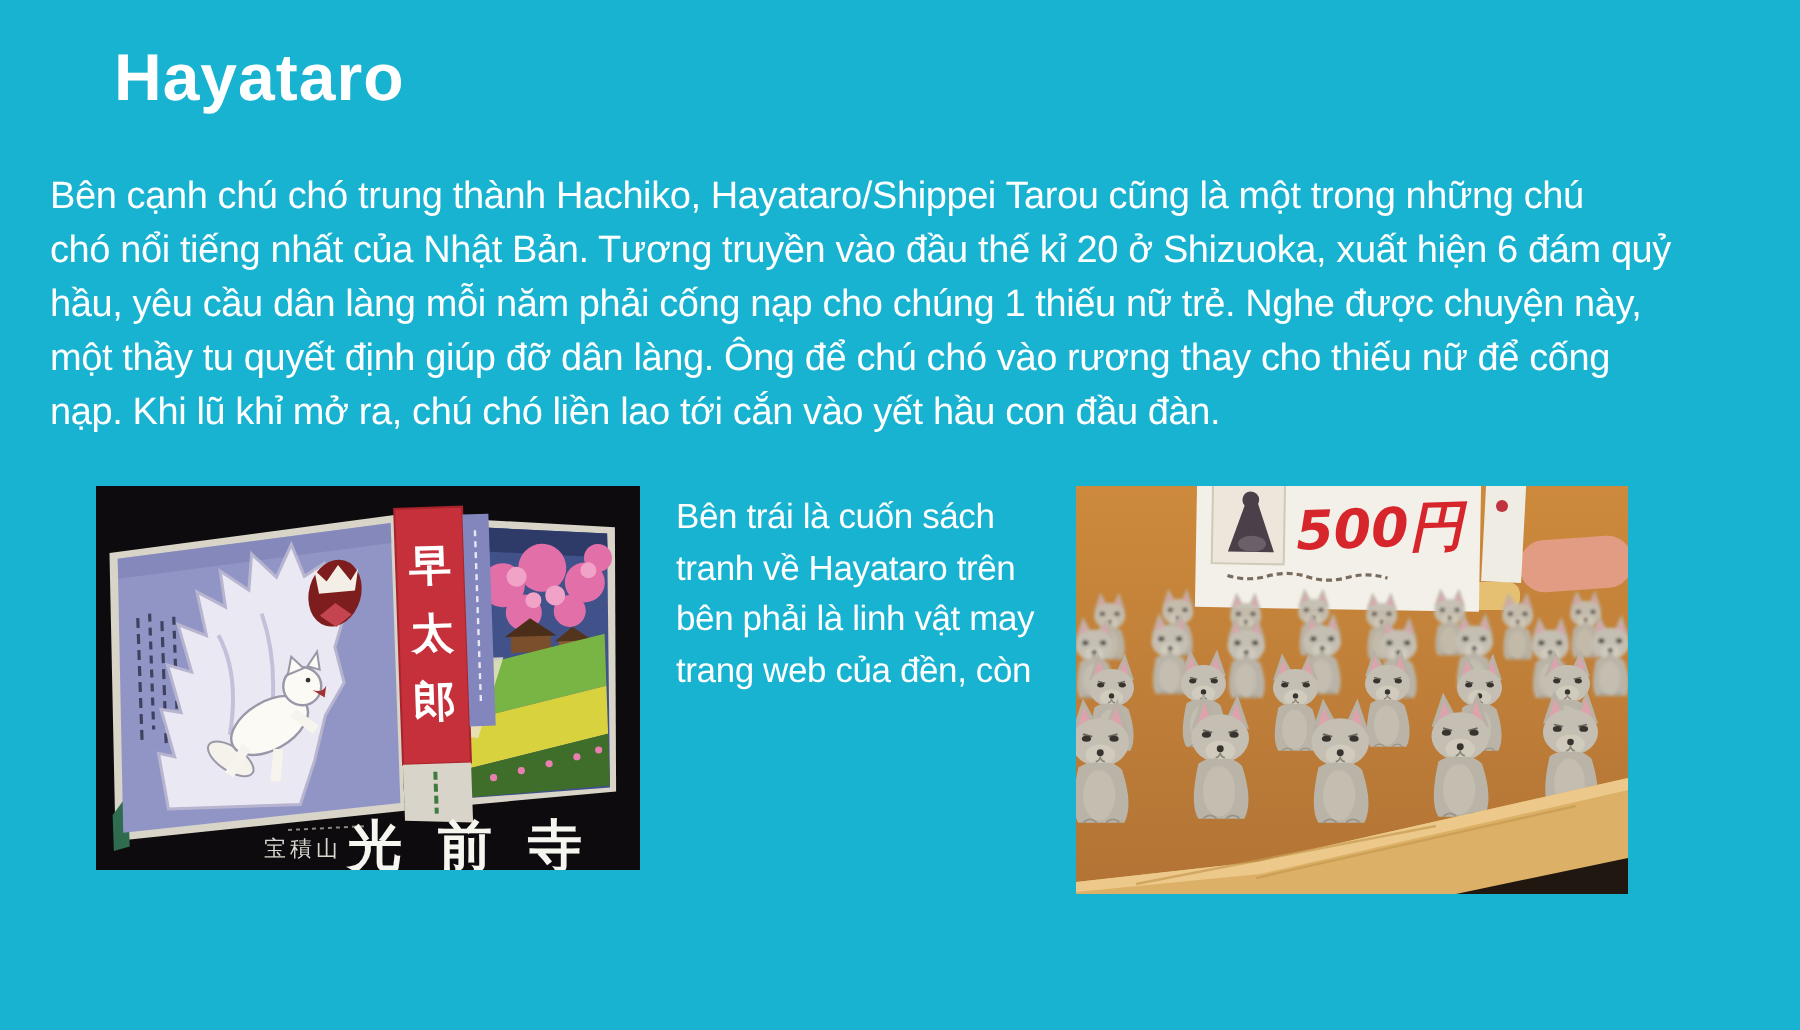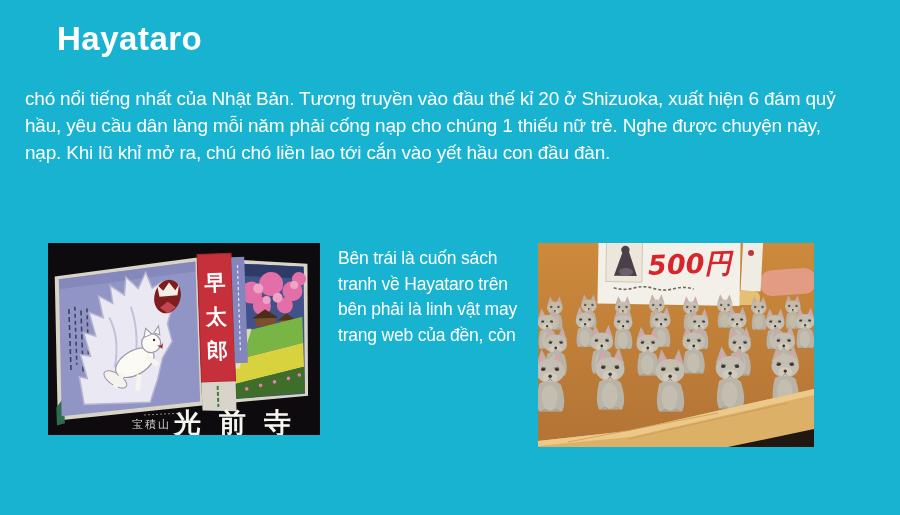--- a/index.html
+++ b/index.html
@@ -36,22 +36,24 @@
   .jp{font-weight:bold;}
 </style>
 </head>
 <body>
 
 <div class="slide">
 
   <h1 class="slide-title">Hayataro</h1>
 
   <div class="story">
+    <div class="line">Bên cạnh chú chó trung thành Hachiko, Hayataro/Shippei Tarou cũng là một trong những chú</div>
     <div class="line">chó nổi tiếng nhất của Nhật Bản. Tương truyền vào đầu thế kỉ 20 ở Shizuoka, xuất hiện 6 đám quỷ</div>
     <div class="line">hầu, yêu cầu dân làng mỗi năm phải cống nạp cho chúng 1 thiếu nữ trẻ. Nghe được chuyện này,</div>
+    <div class="line">một thầy tu quyết định giúp đỡ dân làng. Ông để chú chó vào rương thay cho thiếu nữ để cống</div>
     <div class="line">nạp. Khi lũ khỉ mở ra, chú chó liền lao tới cắn vào yết hầu con đầu đàn.</div>
   </div>
 
   <div class="photo book-photo">
     <svg viewBox="0 0 272 192" width="272" height="192">
       <rect width="272" height="192" fill="#0d0b0d"></rect>
       <g transform="rotate(-2 136 96)">
 
         <polygon points="9,29 152,15 152,163 7,173" fill="#d8d4c8"></polygon>
         <polygon points="152,15 262,25 258,157 152,163" fill="#d8d4c8"></polygon>

